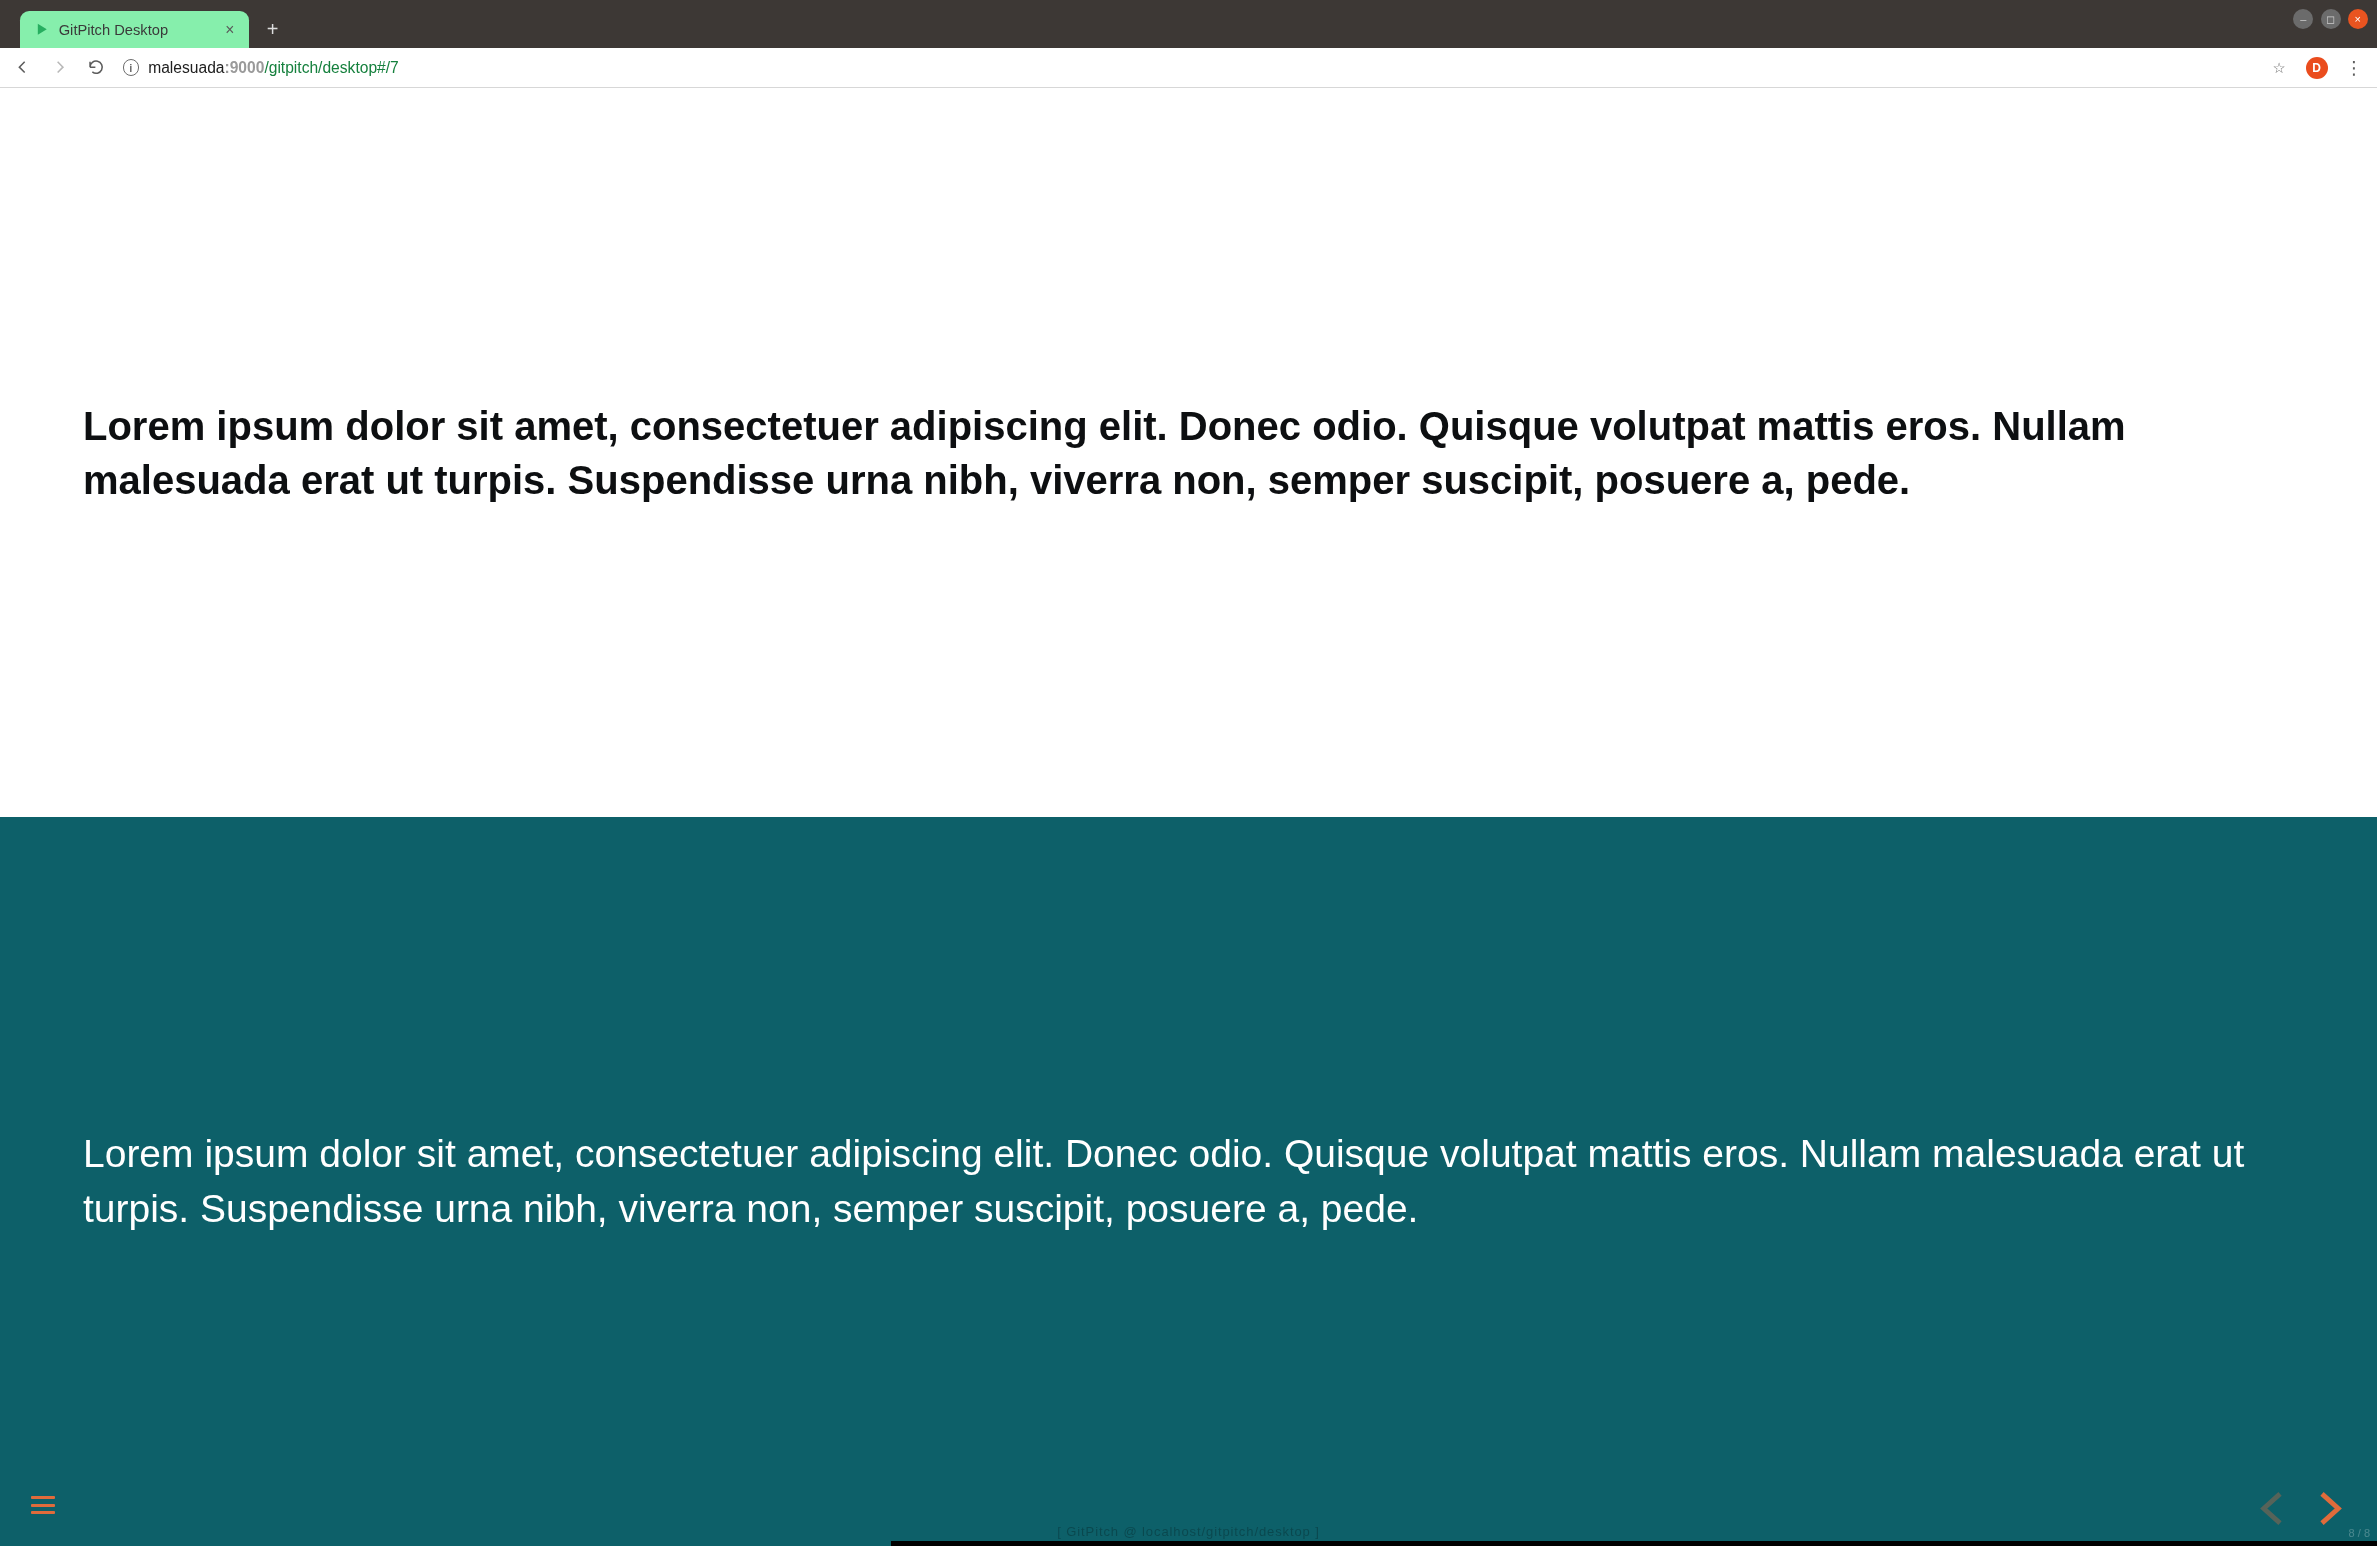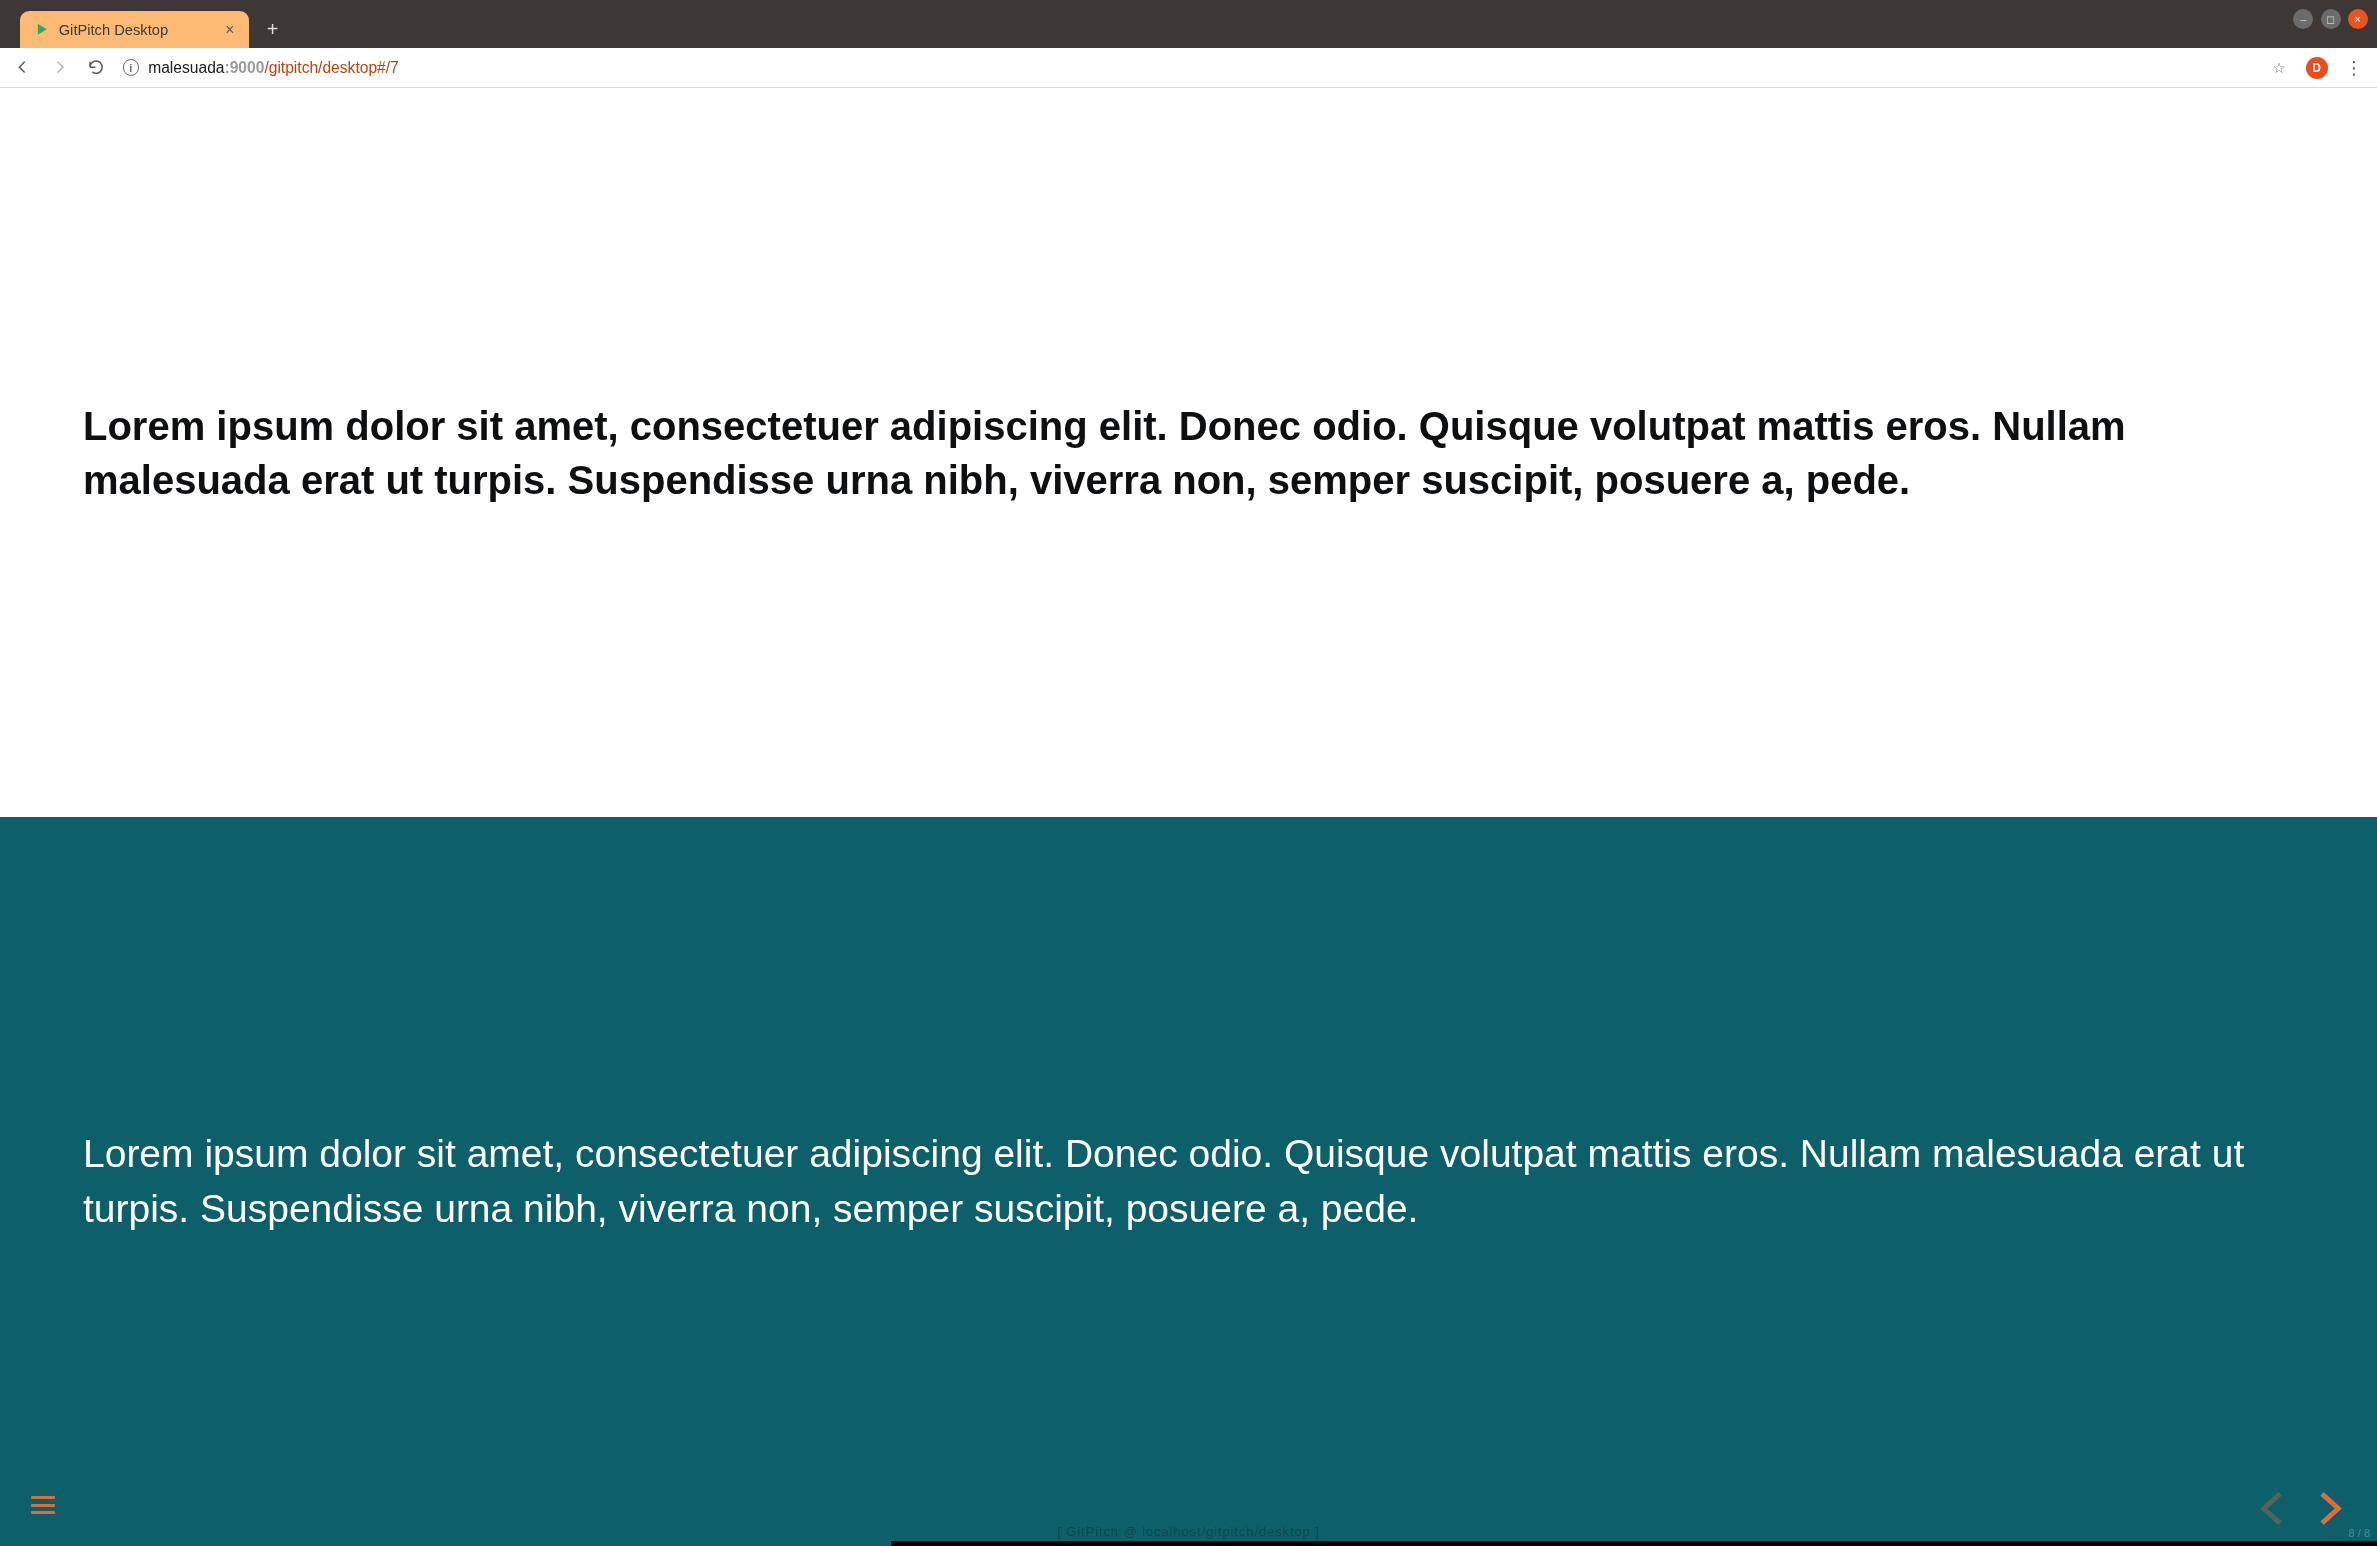--- a/index.html
+++ b/index.html
@@ -2,39 +2,39 @@
 <html style="font-size:14.7px"><head>
 <meta charset="utf-8">
 <style>
   * { margin:0; padding:0; box-sizing:border-box; }
   html,body { width:100%; height:100%; font-family:"Helvetica Neue",Arial,sans-serif; }
   body { background:#3a3a3a; display:flex; flex-direction:column; }
 
   
   .titlebar { height:48px; background:#3d3835; display:flex; align-items:flex-end; position:relative; }
   .tab-strip { display:flex; align-items:flex-end; margin-left:20px; height:100%; }
-  .tab { background:#fdba74; height:37px; min-width:229px; border-top-left-radius:9.2px; border-top-right-radius:9.2px; display:flex; align-items:center; padding:0 11px 0 13px; position:relative; margin-top:11px;}
+  .tab { background:#86efac; height:37px; min-width:229px; border-top-left-radius:9.2px; border-top-right-radius:9.2px; display:flex; align-items:center; padding:0 11px 0 13px; position:relative; margin-top:11px;}
   .tab .favicon { width:16.5px; height:16.5px; margin-right:9.2px; display:flex; align-items:center; justify-content:center;}
   .tab .favicon svg { width:16.5px; height:16.5px;}
   .tab .tab-title { font-size:14.7px; color:#3a3a3a; flex:1; white-space:nowrap; overflow:hidden; text-overflow:ellipsis;}
   .tab .tab-close { color:#5a5a5a; font-size:15.6px; line-height:1; padding:0 3.7px; cursor:pointer;}
   .newtab { width:29px; height:29px; display:flex; align-items:center; justify-content:center; color:#ddd; font-size:20px; margin-left:9.2px; margin-bottom:3.7px; cursor:pointer;}
   .win-controls { position:absolute; right:9.2px; top:9.2px; display:flex; gap:7.3px; }
   .win-btn { width:20px; height:20px; border-radius:50%; display:flex; align-items:center; justify-content:center; font-size:11px; color:#3a3a3a;}
   .win-min{background:#6b6b6b;color:#ccc;} .win-max{background:#6b6b6b;color:#ccc;} .win-close{background:#e95420;color:#fff;}
 
   
   .toolbar { height:40px; background:#fff; border-bottom:0.9px solid #d7d7d7; display:flex; align-items:center; padding:0 13px; gap:16.5px;}
   .nav-icon { width:20px; height:20px; display:flex; align-items:center; justify-content:center; color:#5c5c5c; cursor:pointer;}
   .nav-icon.disabled{color:#b8b8b8; cursor:default;}
   .nav-icon svg{width:18.3px;height:18.3px;stroke:currentColor;fill:none;stroke-width:2;}
   .addr { flex:1; display:flex; align-items:center; gap:9.2px; font-size:15.6px; color:#6d6d6d; }
   .addr .info-ic{width:16.5px;height:16.5px;border:1.4px solid #6d6d6d;border-radius:50%;display:flex;align-items:center;justify-content:center;font-size:11px;font-weight:bold;}
   .addr-url .host{color:#202020;}
-  .addr-url .rest{color:#c2410c;}
+  .addr-url .rest{color:#15803d;}
   .addr-url .dim{color:#9a9a9a;font-weight:bold;}
   .rt-icons{display:flex;align-items:center;gap:16.5px;}
   .star-ic{color:#6d6d6d;}
   .avatar{width:22px;height:22px;border-radius:50%;background:#ea4c1d;color:#fff;display:flex;align-items:center;justify-content:center;font-size:12px;font-weight:600;}
   .menu-ic{color:#5c5c5c;font-size:18.3px;}
 
   
   .page { flex:1; position:relative; background:#fff; overflow:hidden;}
   .slide { position:absolute; inset:0; display:flex; flex-direction:column;}
   .half { flex:1; display:flex; align-items:center; justify-content:center; padding:27.5px 83px; text-align:left; }

